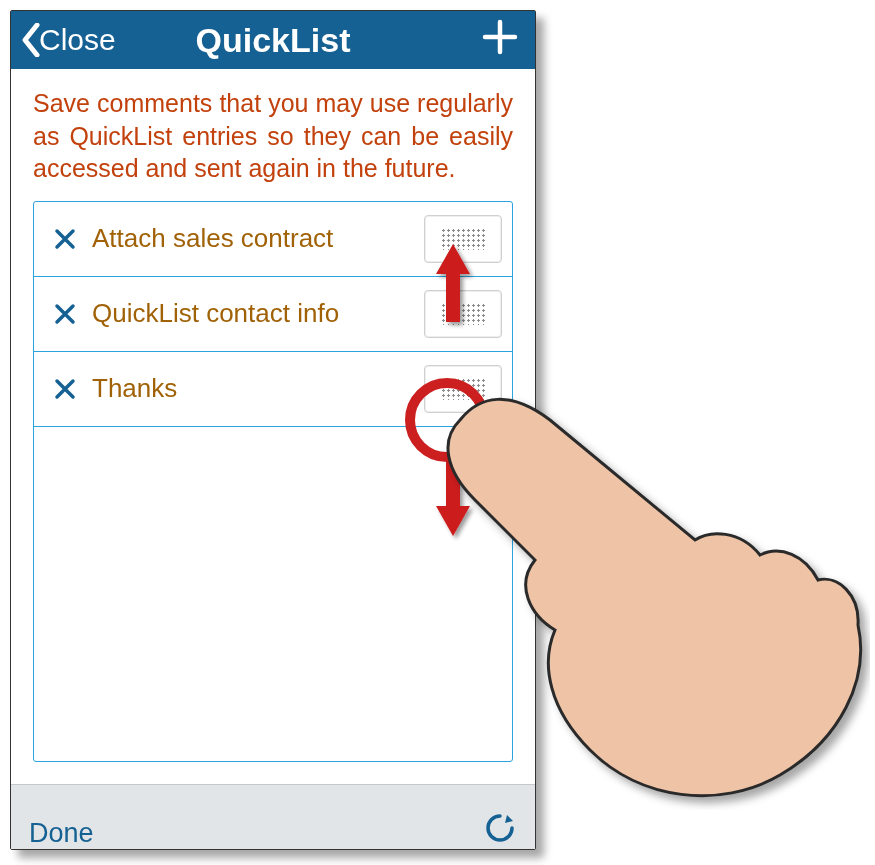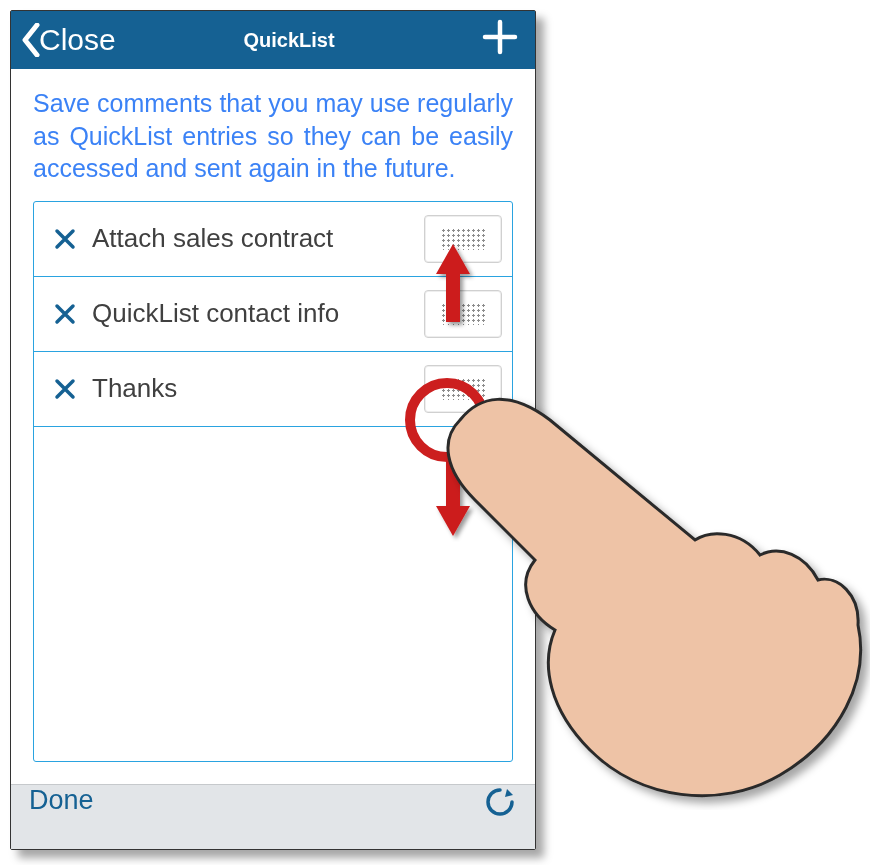--- a/index.html
+++ b/index.html
@@ -2,35 +2,35 @@
 <html><head>
 <meta charset="utf-8">
 <style>
   html,body{margin:0;padding:0;background:#fff;font-family:Helvetica,Arial,sans-serif;}
   .stage{position:relative;width:875px;height:865px;}
   .phone{position:absolute;left:10px;top:10px;width:524px;height:838px;background:#fff;border:1px solid #333;border-radius:2px;box-shadow:8px 8px 8px rgba(0,0,0,.35);display:flex;flex-direction:column;}
   .header{height:58px;background:#156193;display:flex;align-items:center;color:#fff;position:relative;}
   .back-btn{display:flex;align-items:center;height:100%;padding:0 10px;cursor:pointer;}
   .back-chevron svg{display:block;}
   .back-label{font-size:30px;font-weight:400;margin-left:-2px;}
-  .title{position:absolute;left:50%;transform:translateX(-50%);font-size:20px;font-weight:700;margin-left:16px;}
+  .title{position:absolute;left:50%;transform:translateX(-50%);font-size:34px;font-weight:700;}
   .add-btn{margin-left:auto;padding:0 16px;cursor:pointer;font-size:48px;font-weight:300;line-height:1;}
   .body{flex:1;display:flex;flex-direction:column;}
-  .intro{padding:18px 22px 16px 22px;font-size:25px;line-height:1.3;color:#3b82f6;text-align:justify;}
+  .intro{padding:18px 22px 16px 22px;font-size:25px;line-height:1.3;color:#c2410c;text-align:justify;}
   .list{margin:0 22px;border:1px solid #2aa3e0;border-radius:3px;flex:1;overflow:hidden;}
   .row{display:flex;align-items:center;height:74px;border-bottom:1px solid #2aa3e0;padding:0 10px 0 14px;}
   .row:last-child{border-bottom:1px solid #2aa3e0;justify-content:flex-end;}
   .row .del{color:#156193;cursor:pointer;display:flex;align-items:center;justify-content:center;width:34px;}
   .row .del svg{display:block;}
-  .row .txt{flex:1;font-size:26px;color:#404040;padding-left:10px;}
+  .row .txt{flex:1;font-size:26px;color:#a16207;padding-left:10px;}
   .grip{width:76px;height:46px;border:1px solid #d0d0d0;border-radius:4px;background:#fff;display:flex;align-items:center;justify-content:center;cursor:grab;box-shadow:0 0 0 1px #eee inset;}
   .grip .dots{width:44px;height:22px;
     background-image:radial-gradient(circle,#8c8c8c 1.2px,transparent 1.2px);
     background-size:5px 5px;}
-  .footer{height:64px;background:#e2e5e8;border-top:1px solid #c6c9cc;display:flex;align-items:flex-start;padding:0 18px;margin-top:22px;}
+  .footer{height:64px;background:#e2e5e8;border-top:1px solid #c6c9cc;display:flex;align-items:flex-end;padding:0 18px;margin-top:22px;}
   .done{color:#156193;font-size:27px;cursor:pointer;}
   .refresh{margin-left:auto;color:#156193;cursor:pointer;display:flex;align-items:center;}
   
   .arrow-up{position:absolute;left:430px;top:238px;}
   .arrow-down{position:absolute;left:430px;top:450px;}
   .ring{position:absolute;left:405px;top:378px;width:84px;height:84px;border:10px solid #cc1f1f;border-radius:50%;box-sizing:border-box;}
   .hand{position:absolute;left:440px;top:380px;transform:rotate(0deg);}
 </style>
 </head>
 <body>

